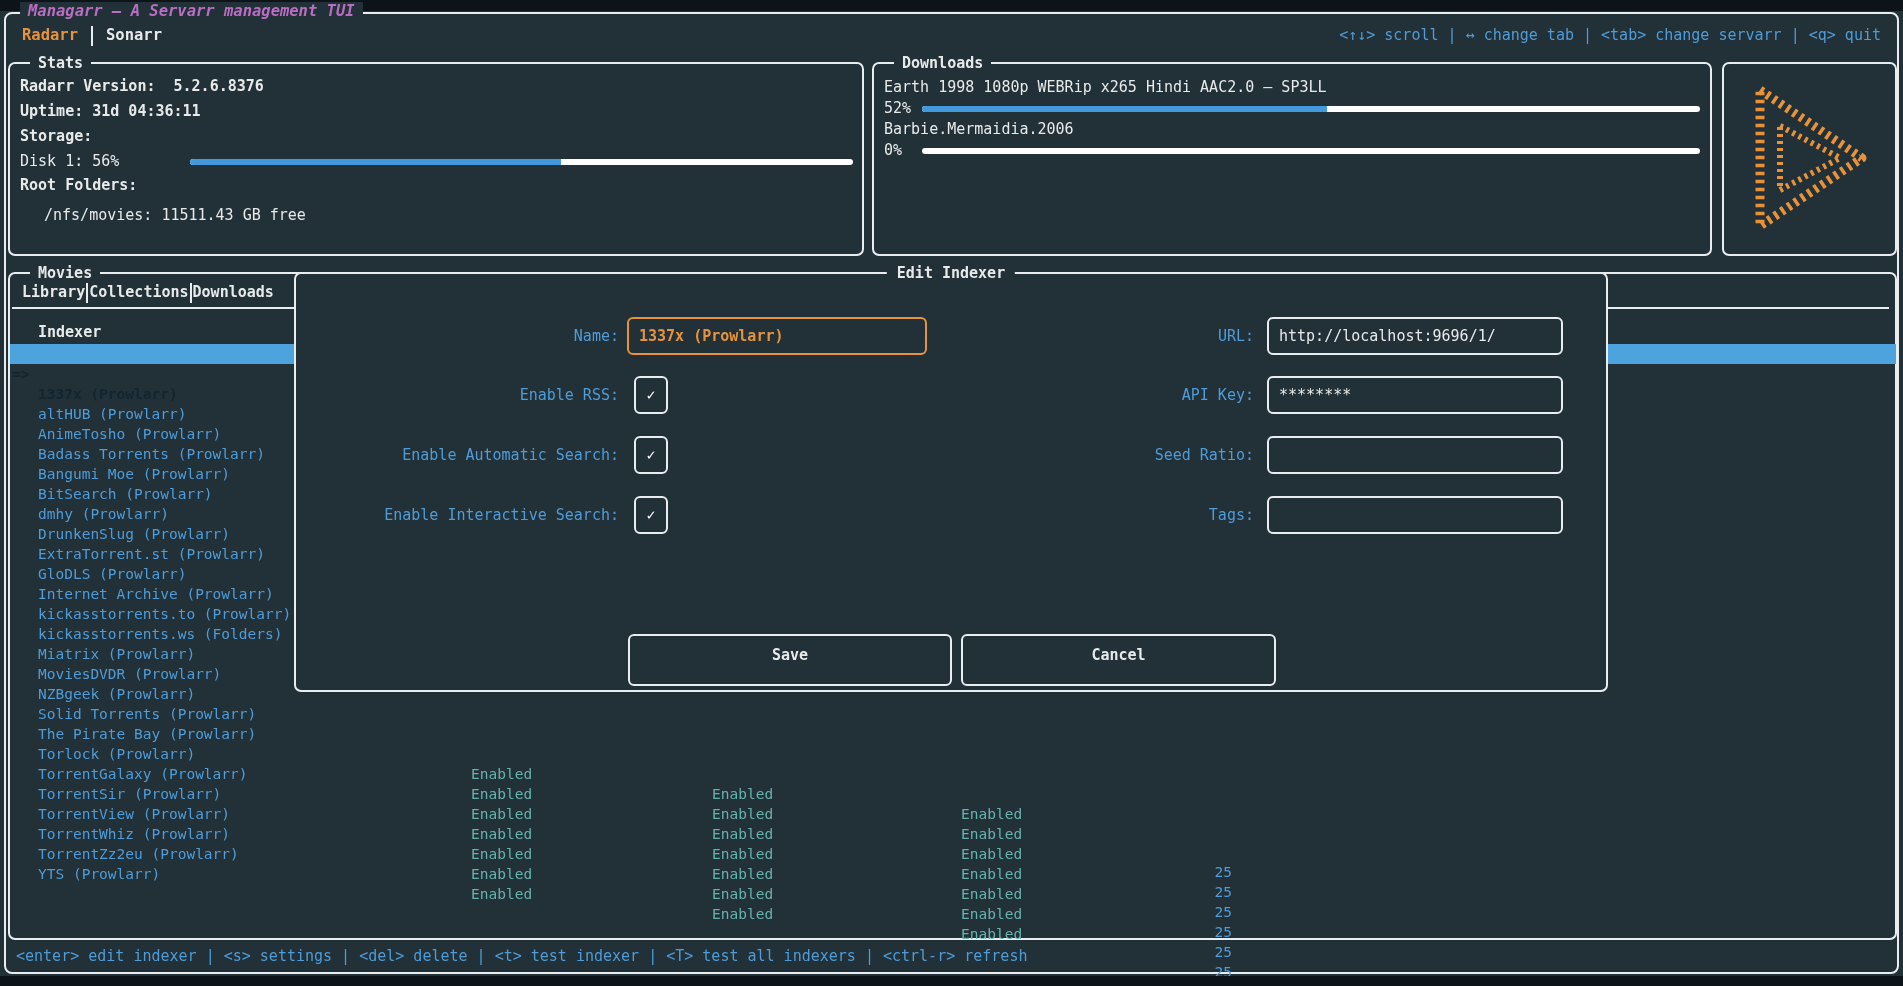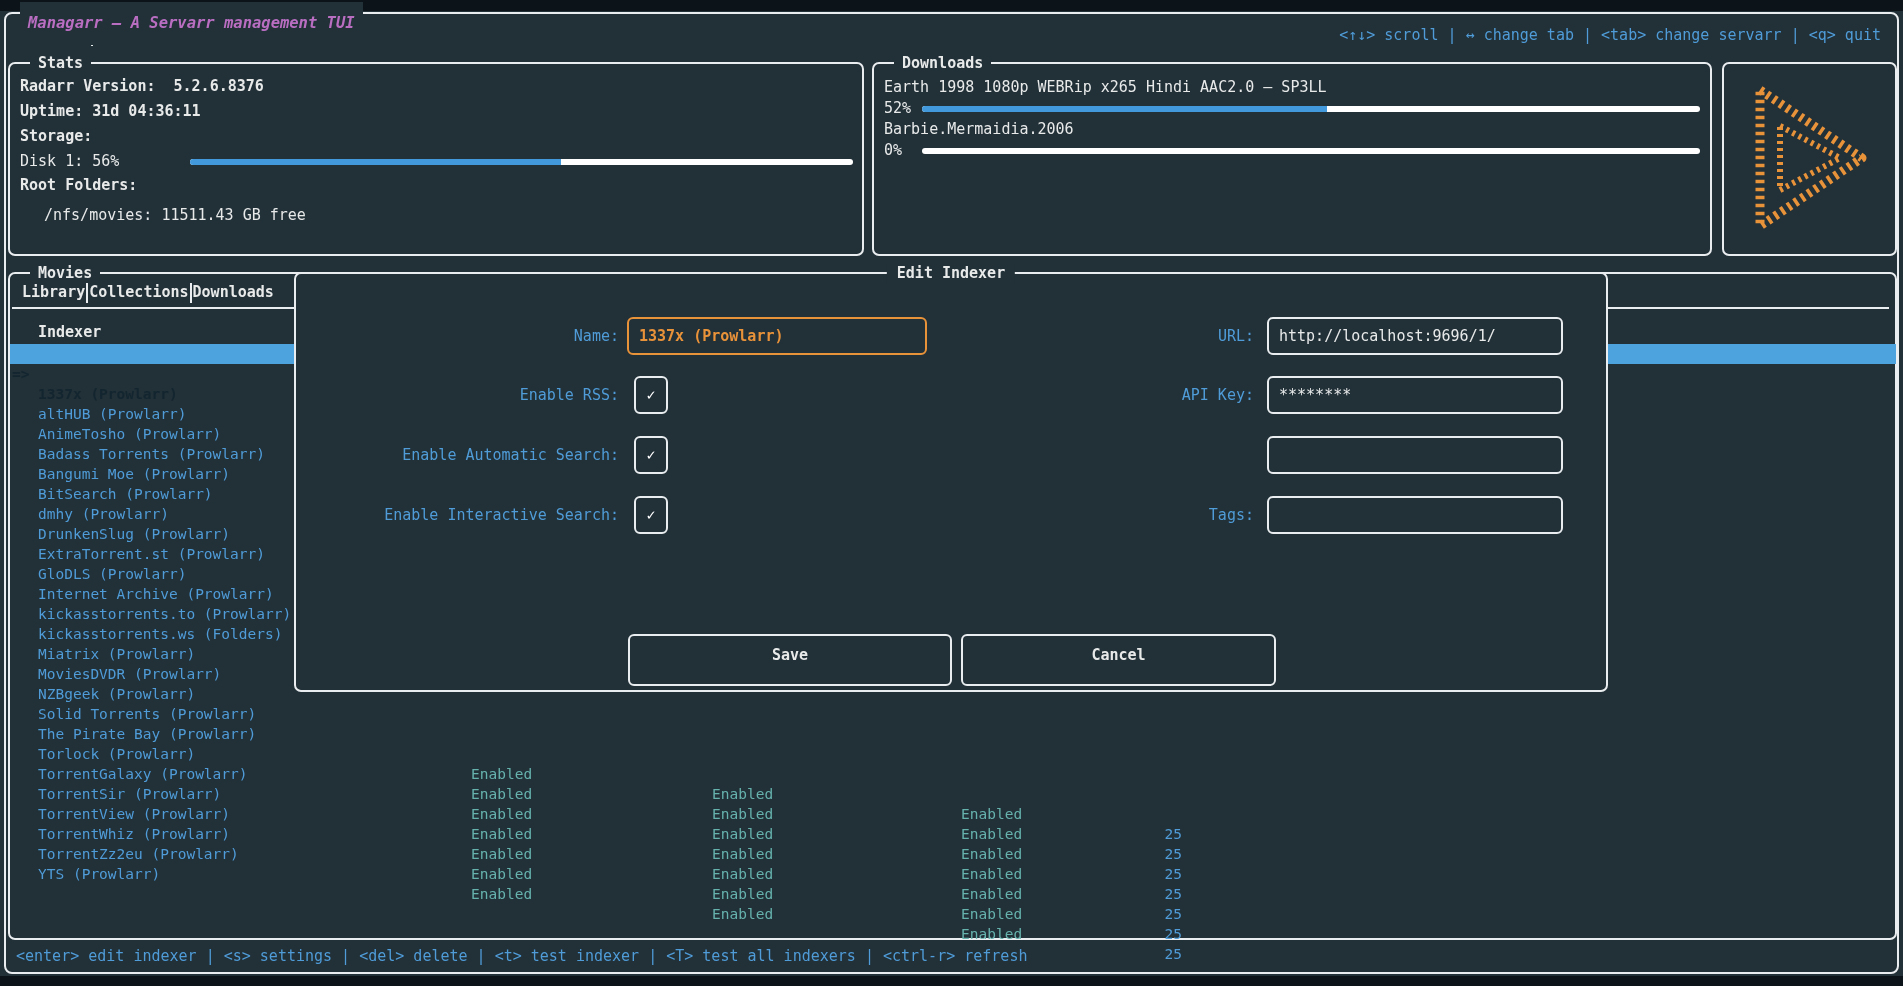--- a/index.html
+++ b/index.html
@@ -11,21 +11,21 @@
   *{margin:0;padding:0;box-sizing:border-box;}
   html,body{background:#000;}
   body{font-family:"DejaVu Sans Mono","Liberation Mono",monospace;}
   .screen{position:relative;width:1903px;height:986px;background:var(--bg);overflow:hidden;}
   .strip{position:absolute;left:0;width:1903px;background:var(--strip);z-index:3;}
   .strip.top{top:0;height:11px;}
   .strip.bottom{top:976px;height:10px;}
   .frame{position:absolute;left:4px;top:12px;width:1895px;height:962px;
     border:2px solid var(--border);border-radius:8px;z-index:1;pointer-events:none;}
   .abs{position:absolute;white-space:pre;}
-  .app-title{left:20px;top:2px;z-index:4;background:var(--bg);padding:12px 8px;
+  .app-title{left:20px;top:2px;z-index:4;background:var(--bg);padding:0 8px;
     color:var(--purple);font-weight:bold;font-style:italic;font-size:15.5px;line-height:19px;}
   .tabs-row{left:22px;top:25px;display:flex;gap:13px;align-items:center;z-index:2;}
   .ttab{font-weight:bold;font-size:15.5px;color:var(--white);line-height:21px;}
   .ttab.active{color:var(--orange);}
   .tsep{display:inline-block;width:2px;height:20px;background:var(--border);}
   .hint{color:var(--blue);font-size:15px;line-height:21px;z-index:2;}
   .header-hints{right:22px;top:25px;text-align:right;}
   .footer-hints{left:16px;top:946px;}
   .panel{position:absolute;border:2px solid var(--border);border-radius:7px;z-index:2;}
   .ptitle{position:absolute;top:-11px;left:20px;background:var(--bg);padding:0 8px;
@@ -41,21 +41,21 @@
   .movies-tabs{left:22px;top:282px;display:flex;gap:1px;align-items:center;z-index:2;}
   .mtab{font-weight:bold;font-size:15px;color:var(--white);line-height:21px;white-space:pre;}
   .tab-underline{left:12px;top:307px;width:1877px;height:2px;background:var(--border);z-index:2;}
   .col-header{left:38px;top:323px;color:var(--white);font-weight:bold;font-size:15px;z-index:2;}
   .rows{position:absolute;left:10px;top:344px;width:1886px;z-index:2;}
   .irow{position:relative;height:20px;line-height:20px;color:var(--blue);font-size:14.5px;white-space:pre;}
   .irow .prefix{position:absolute;left:2px;}
   .irow .iname{position:absolute;left:28px;}
   .cell{position:absolute;color:var(--teal);}
   .c1{left:461px;} .c2{left:702px;} .c3{left:951px;}
-  .c4{left:1092px;width:80px;text-align:right;color:var(--blue);}
+  .c4{left:1142px;width:80px;text-align:right;color:var(--blue);margin-top:38px;}
   .irow.selected{background:var(--highlight_bg);}
   .irow.selected .iname,.irow.selected .prefix{color:var(--highlight_fg);font-weight:bold;}
   .modal{position:absolute;left:294px;top:272px;width:1314px;height:420px;background:var(--bg);
     border:2px solid var(--border);border-radius:7px;z-index:10;}
   .mtitle{position:absolute;top:-11px;left:50%;transform:translateX(-50%);background:var(--bg);
     padding:0 10px;color:var(--white);font-weight:bold;font-size:15px;line-height:20px;white-space:pre;}
   .mlabel{position:absolute;left:10px;width:313px;text-align:right;color:var(--blue);
     font-size:15px;line-height:38px;white-space:pre;}
   .mlabel.r{left:660px;width:298px;}
   .tinput{position:absolute;width:300px;height:38px;border:2px solid var(--border);border-radius:6px;
@@ -343,20 +343,21 @@
     <span class="mlabel r" style="top:43px;">URL:</span>
     <div class="tinput" style="left:971px;top:43px;width:296px;">http://localhost:9696/1/</div>
 
     <span class="mlabel" style="top:102px;">Enable RSS:</span>
     <div class="checkbox" style="top:102px;">✓</div>
     <span class="mlabel r" style="top:102px;">API Key:</span>
     <div class="tinput" style="left:971px;top:102px;width:296px;">********</div>
 
     <span class="mlabel" style="top:162px;">Enable Automatic Search:</span>
     <div class="checkbox" style="top:162px;">✓</div>
+    <span class="mlabel r" style="top:162px;">Seed Ratio:</span>
     <div class="tinput" style="left:971px;top:162px;width:296px;"></div>
 
     <span class="mlabel" style="top:222px;">Enable Interactive Search:</span>
     <div class="checkbox" style="top:222px;">✓</div>
     <span class="mlabel r" style="top:222px;">Tags:</span>
     <div class="tinput" style="left:971px;top:222px;width:296px;"></div>
 
     <div class="tbtn btn-save">Save</div>
     <div class="tbtn btn-cancel">Cancel</div>
   </div>

